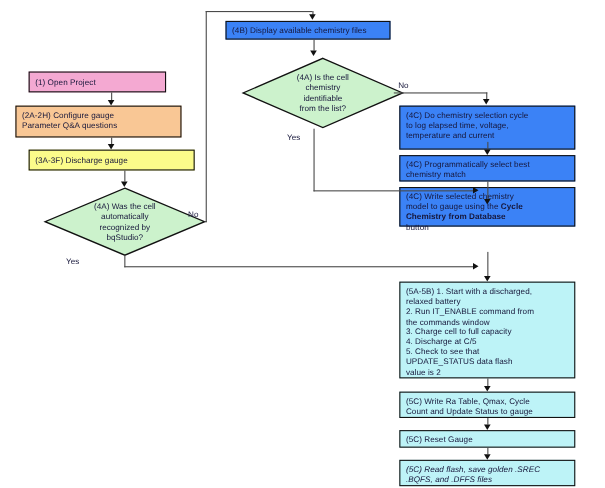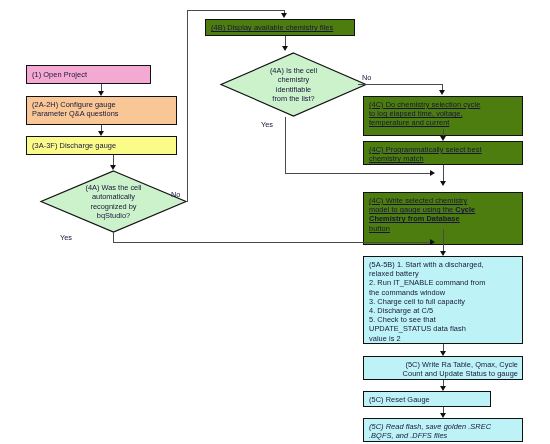--- a/index.html
+++ b/index.html
@@ -25,21 +25,21 @@
     white-space:pre-line;
     letter-spacing:0.05px;
   }
   .node.ctr{
     display:flex;
     align-items:center;
   }
   .pink  {background:#f4a9d2;}
   .orange{background:#f9c795;}
   .yellow{background:#fbfb8a;}
-  .green {background:#4d7c0f;text-decoration:underline;}
+  .green {background:#3b82f6;}
   .cyan  {background:#bdf3f7;}
 
   
   .diamond{
     position:absolute;
   }
   .diamond svg{position:absolute;left:0;top:0;overflow:visible;}
   .diamond .dlabel{
     position:absolute;
     left:0; top:0;
@@ -84,21 +84,21 @@
   }
   b{font-weight:bold;}
 </style>
 </head>
 <body>
 
 <div id="canvas">
 
   <div class="node pink ctr" style="left:26px; top:65px; width:125px; height:19px;">(1) Open Project</div>
 
-  <div class="node orange" style="left:26px; top:96px; width:151px; height:29px;">(2A-2H) Configure gauge
+  <div class="node orange" style="left:14px; top:96px; width:151px; height:29px;">(2A-2H) Configure gauge
 Parameter Q&amp;A questions</div>
 
   <div class="node yellow ctr" style="left:26px; top:136px; width:151px; height:19px;">(3A-3F) Discharge gauge</div>
 
   <div class="diamond" style="left:40px; top:170px; width:147px; height:63px;">
     <svg width="147" height="63" viewBox="0 0 147 63">
       <polygon points="73.5,1 146,31.5 73.5,62 1,31.5" fill="#ccf2cc" stroke="#111111" stroke-width="1.2"></polygon>
     </svg>
     <div class="dlabel">(4A) Was the cell
 automatically
@@ -118,39 +118,39 @@
 from the list?</div>
   </div>
 
   <div class="node green" style="left:363px; top:96px; width:160px; height:40px;">(4C) Do chemistry selection cycle
 to log elapsed time, voltage,
 temperature and current</div>
 
   <div class="node green" style="left:363px; top:141px; width:160px; height:24px;">(4C) Programmatically select best
 chemistry match</div>
 
-  <div class="node green" style="left:363px; top:192px; width:160px; height:53px;"><span>(4C) Write selected chemistry
+  <div class="node green" style="left:363px; top:170px; width:160px; height:36px;"><span>(4C) Write selected chemistry
 model to gauge using the </span><b>Cycle
 Chemistry from Database</b><span>
 button</span></div>
 
   <div class="node cyan" style="left:363px; top:256px; width:160px; height:88px;">(5A-5B) 1. Start with a discharged,
 relaxed battery
 2. Run IT_ENABLE command from
 the commands window
 3. Charge cell to full capacity
 4. Discharge at C/5
 5. Check to see that
 UPDATE_STATUS data flash
 value is 2</div>
 
-  <div class="node cyan" style="left:363px; top:356px; width:160px; height:24px;text-align:right;">(5C) Write Ra Table, Qmax, Cycle
+  <div class="node cyan" style="left:363px; top:356px; width:160px; height:24px;">(5C) Write Ra Table, Qmax, Cycle
 Count and Update Status to gauge</div>
 
-  <div class="node cyan ctr" style="left:363px; top:391px; width:128px; height:16px;">(5C) Reset Gauge</div>
+  <div class="node cyan ctr" style="left:363px; top:391px; width:160px; height:16px;">(5C) Reset Gauge</div>
 
   <div class="node cyan" style="left:363px; top:418px; width:160px; height:24px;font-style:italic;">(5C) Read flash, save golden .SREC
 .BQFS, and .DFFS files</div>
 
   <div class="ln lnv" style="left:101px; top:84px; height:8px;"></div>
   <div class="arrow arr-down" style="left:97.5px; top:91px;"></div>
 
   <div class="ln lnv" style="left:101px; top:125px; height:6px;"></div>
   <div class="arrow arr-down" style="left:97.5px; top:131px;"></div>
 

